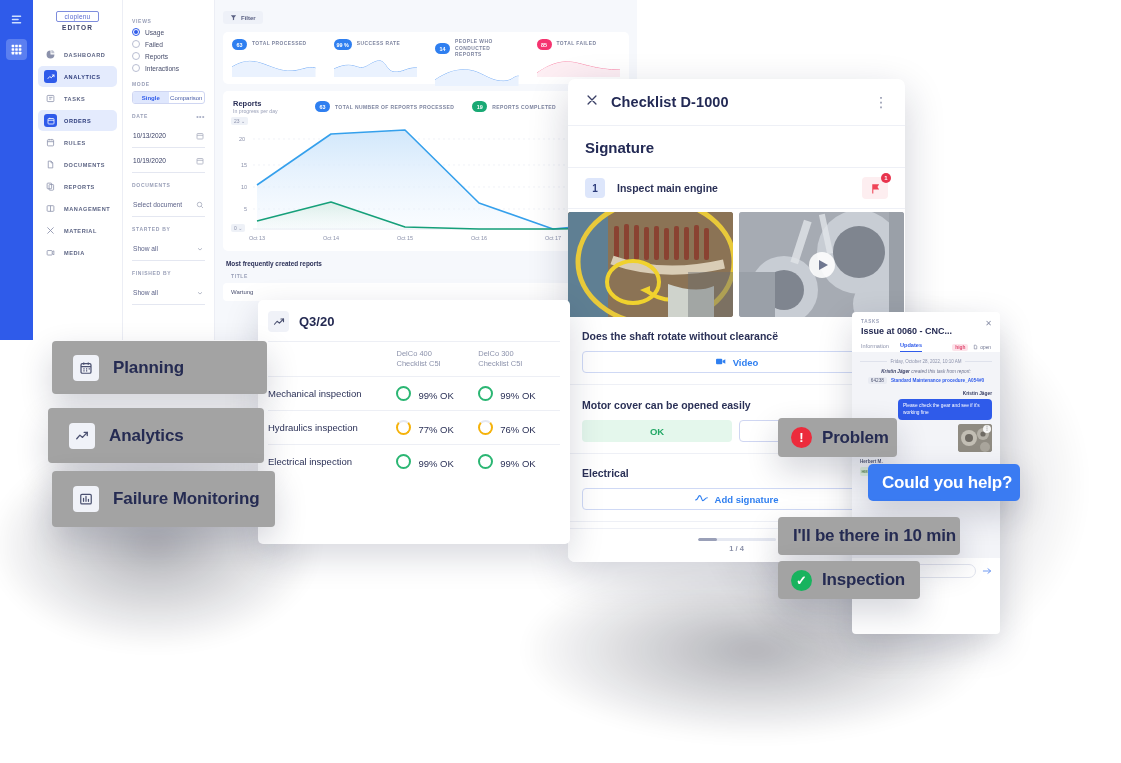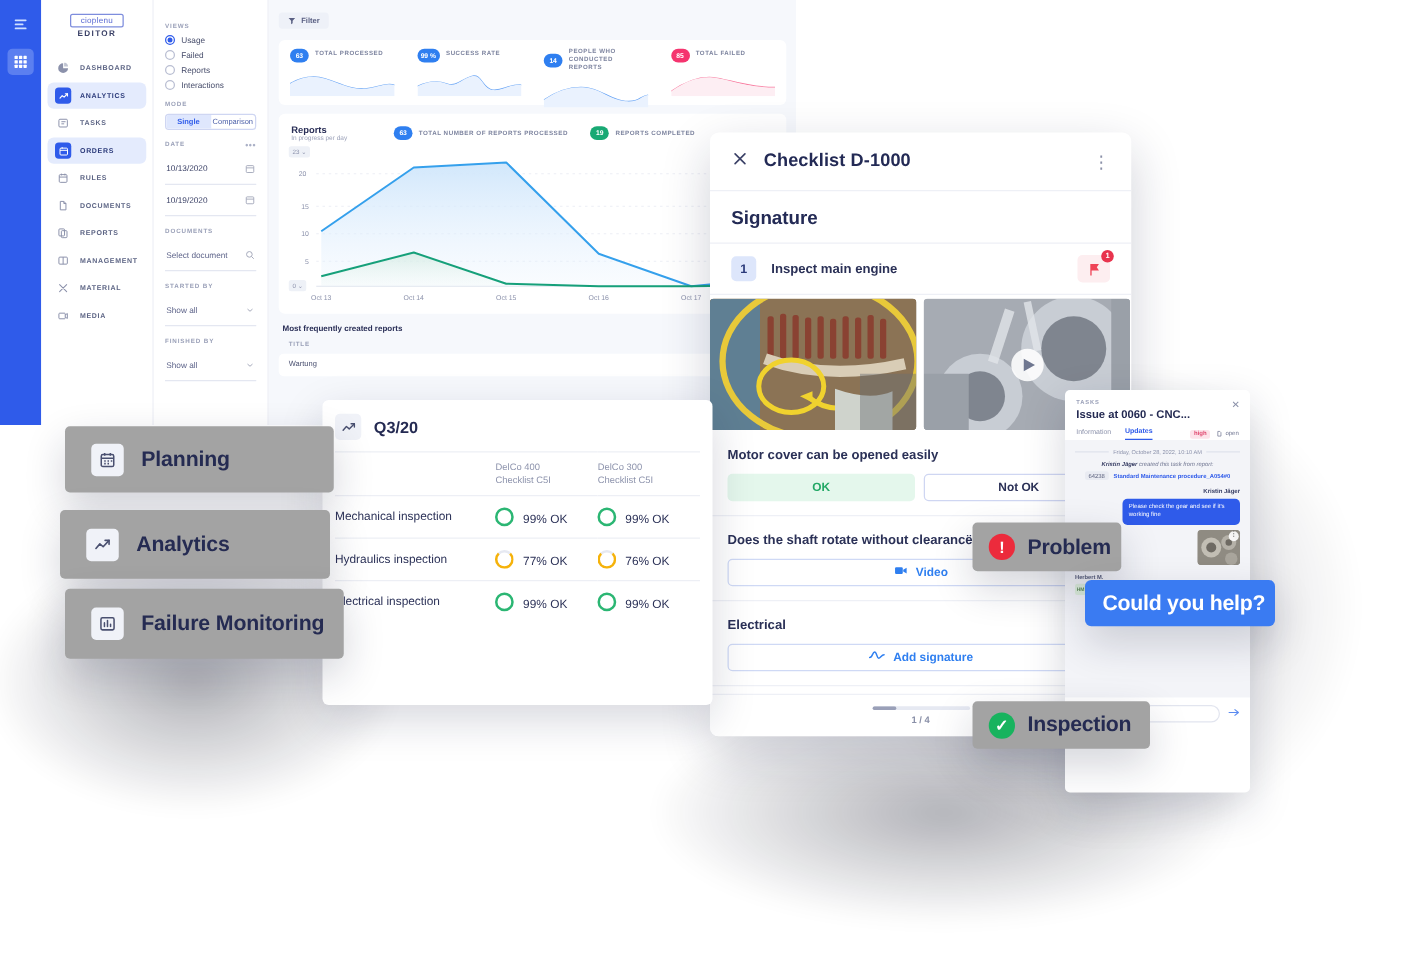--- a/index.html
+++ b/index.html
@@ -90,21 +90,21 @@
   #plot { position: absolute; left: 8px; top: 30px; width: 404px; height: 122px; }
   .ytag { position: absolute; left: 8px; font-size: 5px; color: #8b91ab; background: #eef1f7;
           padding: 1px 3px; border-radius: 2px; }
   #mfc { font-size: 6.4px; font-weight: 700; color: #2a2f57; margin: 9px 0 0 3px; }
   .tbl-head { display: flex; justify-content: space-between; font-size: 5px; letter-spacing: .6px;
               color: #9aa0b8; padding: 6px 8px 4px; font-weight: 600; }
   .tbl-row { display: flex; justify-content: space-between; font-size: 6px; color: #4a5070;
              background: #fff; padding: 6px 8px; border-radius: 4px; }
 
   
-  #checklist { position: absolute; left: 568px; top: 106px; width: 337px; height: 483px;
+  #checklist { position: absolute; left: 568px; top: 79px; width: 337px; height: 483px;
                background: #fff; border-radius: 7px; box-shadow: 0 14px 40px rgba(20,25,60,.20);
                overflow: hidden; }
   .cl-head { height: 47px; display: flex; align-items: center; gap: 12px; padding: 0 17px;
              border-bottom: 1px solid #eef0f6; }
   .cl-title { font-size: 14.5px; font-weight: 700; color: #232a55; letter-spacing: .1px; }
   .kebab { margin-left: auto; color: #8a90a8; font-size: 14px; line-height: 10px; letter-spacing: 0; }
   .cl-section { font-size: 15px; font-weight: 700; color: #232a55; padding: 13px 17px 11px; }
   .step { display: flex; align-items: center; gap: 12px; padding: 9px 17px; border-top: 1px solid #eef0f6;
           border-bottom: 1px solid #eef0f6; }
   .step-n { width: 20px; height: 20px; border-radius: 4px; background: #dde6fb; color: #2b3a7a;
@@ -136,21 +136,21 @@
            align-items: center; justify-content: center; gap: 7px; margin-top: 9px;
            font-size: 9.5px; font-weight: 700; color: #2f7ff0; }
   .cl-foot { position: absolute; left: 0; bottom: 0; width: 100%; height: 34px;
              border-top: 1px solid #eef0f6; display: flex; flex-direction: column;
              align-items: center; justify-content: center; gap: 3px; background: #fff; }
   .prog { width: 78px; height: 3px; background: #e6e9f2; border-radius: 2px; overflow: hidden; }
   .prog > i { display: block; width: 25%; height: 100%; background: #9aa0b8; border-radius: 2px; }
   .prog-tx { font-size: 7.5px; color: #8a90a8; font-weight: bold; }
 
   
-  #q3 { position: absolute; left: 258px; top: 320px; width: 312px; height: 244px; background: #fff;
+  #q3 { position: absolute; left: 258px; top: 300px; width: 312px; height: 244px; background: #fff;
         border-radius: 5px; box-shadow: 0 12px 34px rgba(20,25,60,.17); padding: 11px 10px 0; }
   .q3-head { display: flex; align-items: center; gap: 10px; padding-bottom: 9px; }
   .q3-ic { width: 21px; height: 21px; border-radius: 4px; background: #f0f2f8;
            display: flex; align-items: center; justify-content: center; }
   .q3-tx { font-size: 13px; font-weight: 700; color: #242a52; }
   .q3-tbl { width: 100%; border-collapse: collapse; }
   .q3-tbl th { font-size: 7.5px; color: #8d93ac; font-weight: 400; text-align: left;
                padding: 7px 0; border-top: 1px solid #edeff5; line-height: 1.35; vertical-align: bottom; }
   .q3-tbl td { font-size: 9.5px; color: #2b3157; padding: 9px 0; border-top: 1px solid #edeff5; }
   .q3-tbl td.name { font-weight: 400; }
@@ -615,40 +615,40 @@
               <rect x="0" y="60" width="36" height="45"></rect>
               <rect x="150" y="0" width="15" height="105"></rect>
             </g>
         </svg>
         <span class="play"></span>
       </div>
     </div>
 
     <div class="q-block">
       <div class="q-row">
-        <span class="q-tx">Motor cover can be opened easily</span>
-        <span class="badge-pink">ma</span>
-      </div>
-      <div class="ans-row">
-        <div class="ans ok">OK</div>
-        <div class="ans notok">Not OK</div>
-      </div>
-    </div>
-
-    <div class="q-block">
-      <div class="q-row">
         <span class="q-tx">Does the shaft rotate without clearancë</span>
       </div>
       <div class="field">
         <span>
           <svg width="11" height="11" viewBox="0 0 16 16" fill="#2f7ff0">
               <rect x="1.5" y="4" width="9" height="8" rx="1.4"></rect>
               <path d="M11 7l4-2.4v6.8L11 9z"></path>
             </svg></span>
         <span>Video</span>
+      </div>
+    </div>
+
+    <div class="q-block">
+      <div class="q-row">
+        <span class="q-tx">Motor cover can be opened easily</span>
+        <span class="badge-pink">ma</span>
+      </div>
+      <div class="ans-row">
+        <div class="ans ok">OK</div>
+        <div class="ans notok">Not OK</div>
       </div>
     </div>
 
     <div class="q-block">
       <div class="q-row">
         <span class="q-tx">Electrical</span>
       </div>
       <div class="field">
         <span>
           <svg width="13" height="11" viewBox="0 0 18 12" fill="none" stroke="#2f7ff0" stroke-width="1.6" stroke-linecap="round">
@@ -829,18 +829,21 @@
     <span class="fc-tx">Failure Monitoring</span>
   </div>
 
   <div class="fcard" id="chip-problem">
     <span class="ic-circ red">!</span>
     <span class="chip-tx">Problem</span>
   </div>
   <div class="fcard" id="chip-could">
     <span class="chip-tx w">Could you help?</span>
   </div>
+  <div class="fcard" id="chip-10min">
+    <span class="chip-tx">I'll be there in 10 min</span>
+  </div>
   <div class="fcard" id="chip-completed">
     <span class="ic-circ green">✓</span>
     <span class="chip-tx">Inspection</span>
   </div>
 
 </div>
 
 </body></html>

